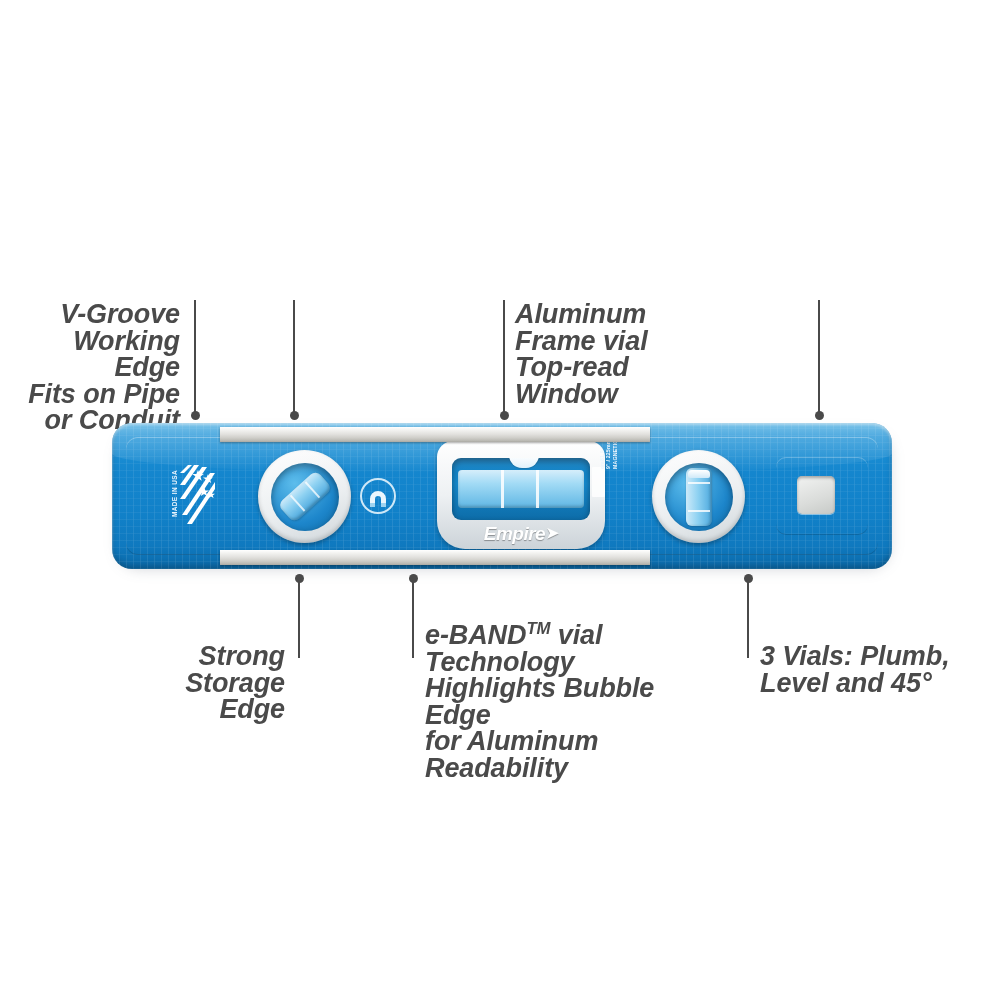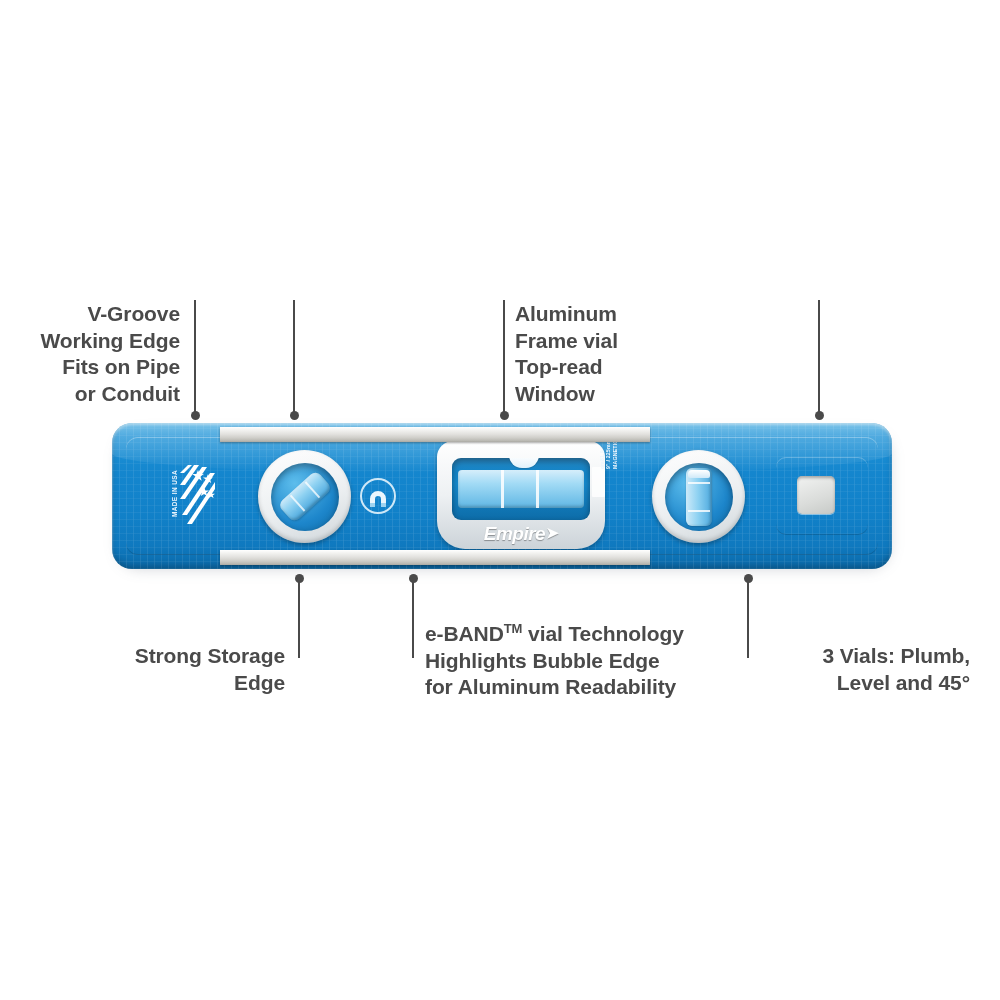--- a/index.html
+++ b/index.html
@@ -21,24 +21,25 @@
     width: 1000px;
     height: 1000px;
     background: #ffffff;
   }
 
   
   .callout {
     position: absolute;
     color: #4a4a4a;
     font-weight: bold;
-    font-size: 21px;
+    font-size: 27px;
     line-height: 26.5px;
     letter-spacing: -0.1px;
     white-space: pre-line;
+    font-style: italic;
   }
   .callout.right-al { text-align: right; }
   .callout.left-al  { text-align: left; }
 
   
   .leader {
     position: absolute;
     width: 2px;
     background: #4a4a4a;
   }
@@ -465,16 +466,16 @@
   </div>
   <div class="callout left-al" style="left:425px; top:616px; width:285px; white-space:normal;">
     <span>e-BAND</span><span class="tm">TM</span><span> vial Technology</span><br>
     <span>Highlights Bubble Edge</span><br>
     <span>for Aluminum Readability</span>
   </div>
 
   <div class="leader up" style="left:747px; top:578px; height:80px;">
     <span class="dot"></span>
   </div>
-  <div class="callout left-al" style="left:760px; top:643px; width:210px;text-align:right;">3 Vials: Plumb,
+  <div class="callout left-al" style="left:760px; top:643px; width:210px;">3 Vials: Plumb,
 Level and 45°</div>
 
 </div>
 
 </body></html>

